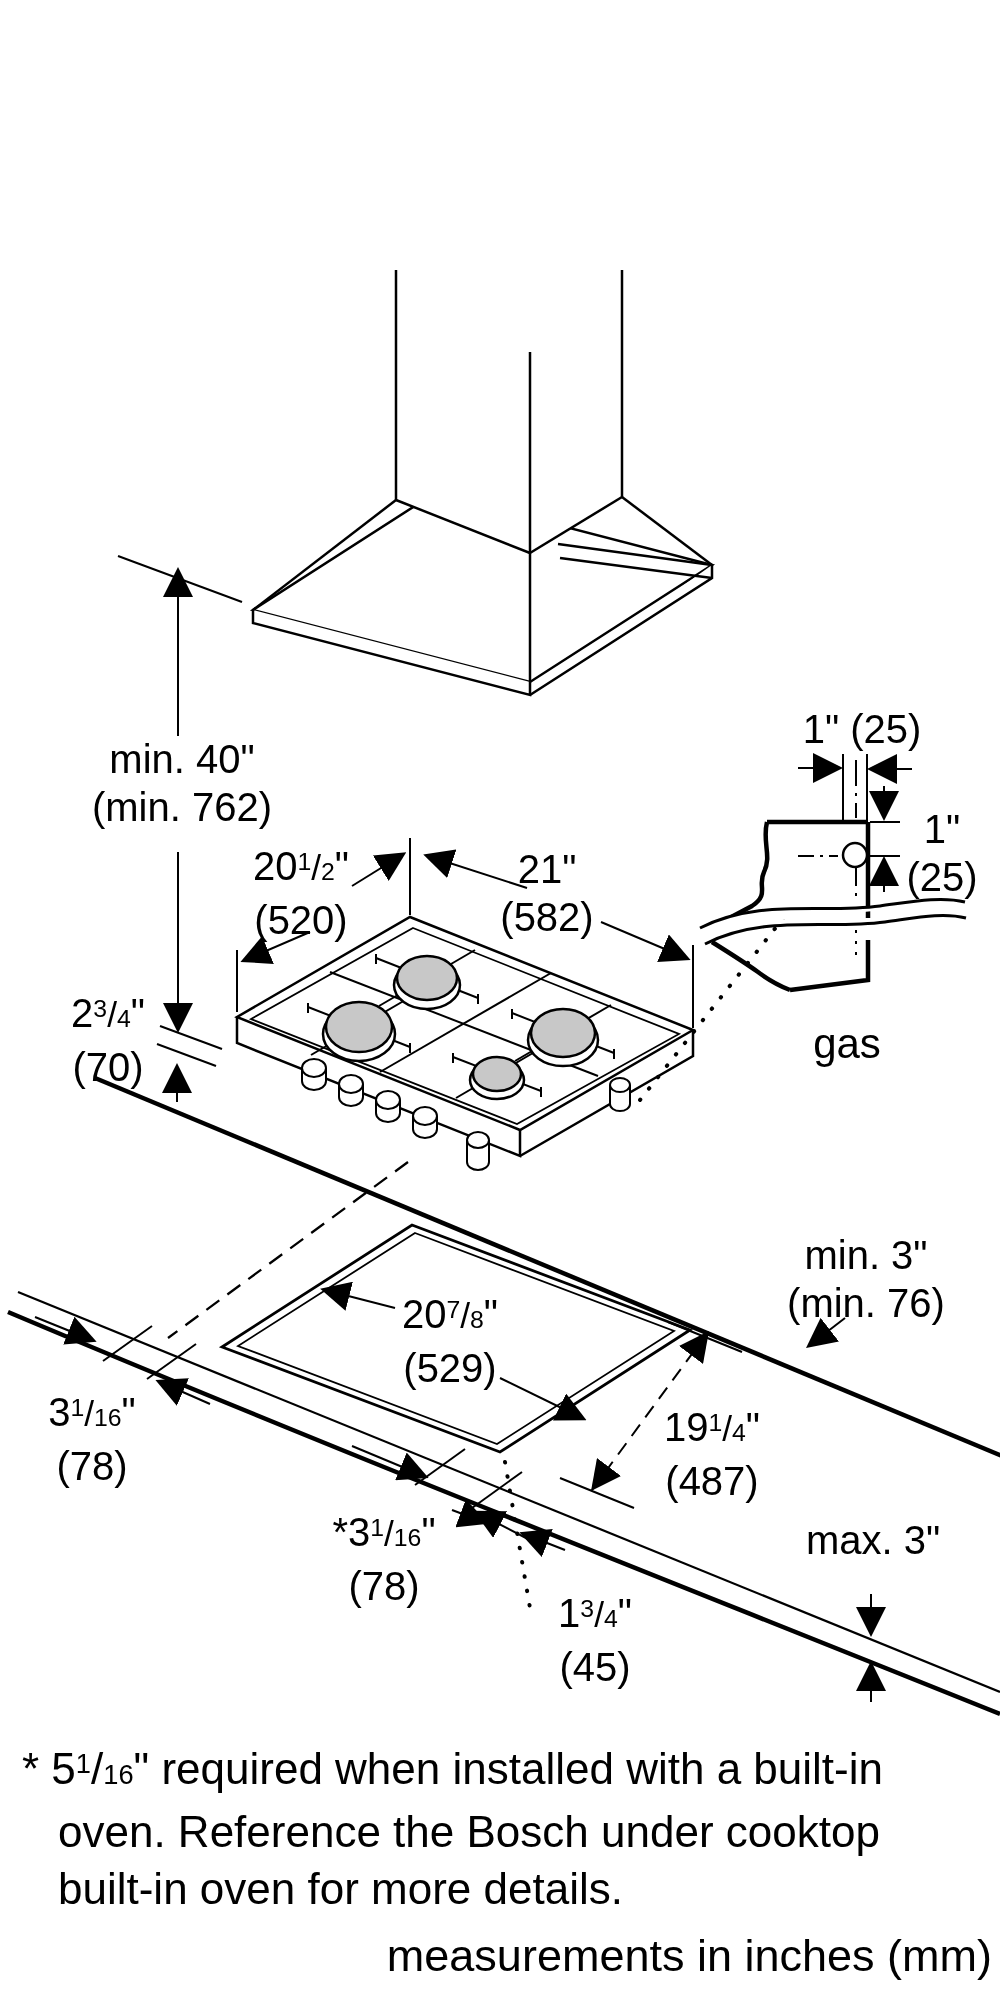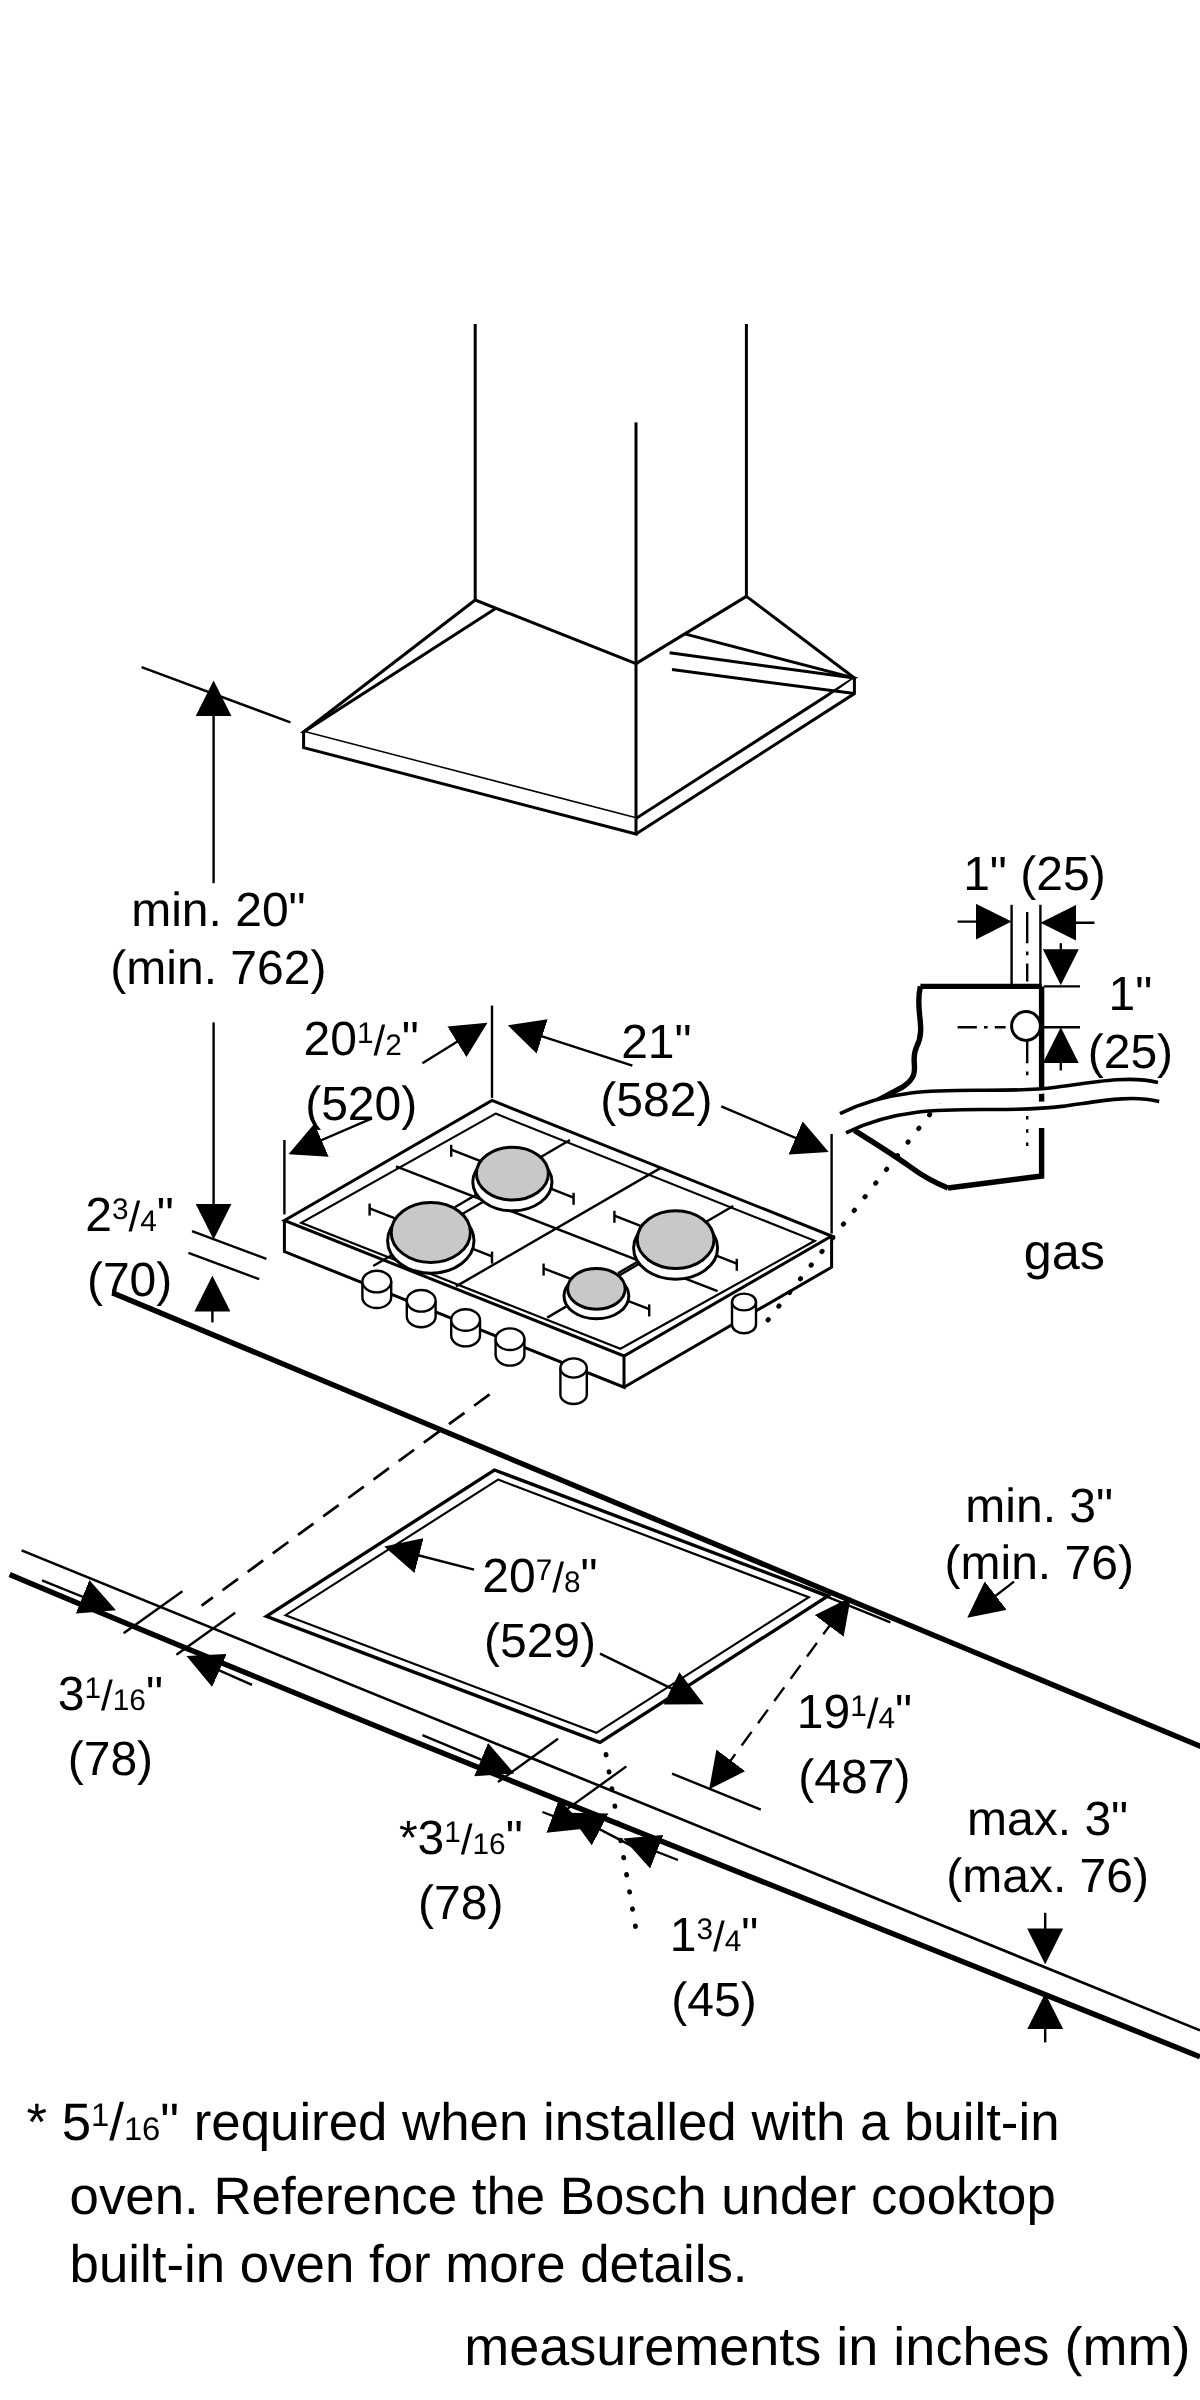--- a/index.html
+++ b/index.html
@@ -215,21 +215,21 @@
 
     <line x1="452" y1="1510" x2="484" y2="1522" marker-end="url(#ah)"></line>
     <line x1="565" y1="1550" x2="524" y2="1534" marker-end="url(#ah)"></line>
 
     <line x1="871" y1="1594" x2="871" y2="1632" marker-end="url(#ah)"></line>
     <line x1="871" y1="1702" x2="871" y2="1666" marker-end="url(#ah)"></line>
   </g>
 </svg>
 
   <div class="lbl" style="left:182px;top:783px">
-    <div><span>min. 20</span><span>"</span></div>
+    <div><span>min. 40</span><span>"</span></div>
     <div>(min. 762)</div>
   </div>
 
   <div class="lbl" style="left:301px;top:893px">
     <div><span>20</span><sup>1</sup><span class="sl">/</span><span class="den">2</span><span>"</span></div>
     <div>(520)</div>
   </div>
 
   <div class="lbl" style="left:547px;top:893px">
     <div><span>21</span><span>"</span></div>
@@ -244,21 +244,21 @@
   <div class="lbl single" style="left:862px;top:729px">
     <span><span>1</span><span>"</span></span>
     <span>(25)</span>
   </div>
 
   <div class="lbl" style="left:942px;top:853px">
     <div><span>1</span><span>"</span></div>
     <div>(25)</div>
   </div>
 
-  <div class="lbl gasword" style="left:887px;top:1043px">
+  <div class="lbl gasword" style="left:847px;top:1043px">
     <div>gas</div>
   </div>
 
   <div class="lbl" style="left:450px;top:1341px">
     <div><span>20</span><sup>7</sup><span class="sl">/</span><span class="den">8</span><span>"</span></div>
     <div>(529)</div>
   </div>
 
   <div class="lbl" style="left:866px;top:1279px">
     <div><span>min. 3</span><span>"</span></div>
@@ -280,21 +280,20 @@
     <div>(78)</div>
   </div>
 
   <div class="lbl" style="left:595px;top:1640px">
     <div><span>1</span><sup>3</sup><span class="sl">/</span><span class="den">4</span><span>"</span></div>
     <div>(45)</div>
   </div>
 
   <div class="lbl" style="left:873px;top:1540px">
     <div><span>max. 3</span><span>"</span></div>
-    <div>(max. 76)</div>
   </div>
 
   <div class="foot">
     <div class="fline"><span>*</span>&nbsp;<span>5</span><sup>1</sup><span class="sl">/</span><span class="den">16</span><span>"</span><span> required when installed with a built-in</span></div>
     <div class="fline ind">oven. Reference the Bosch under cooktop</div>
     <div class="fline ind">built-in oven for more details.</div>
   </div>
 
   <div class="units">measurements in inches (mm)</div>
 

